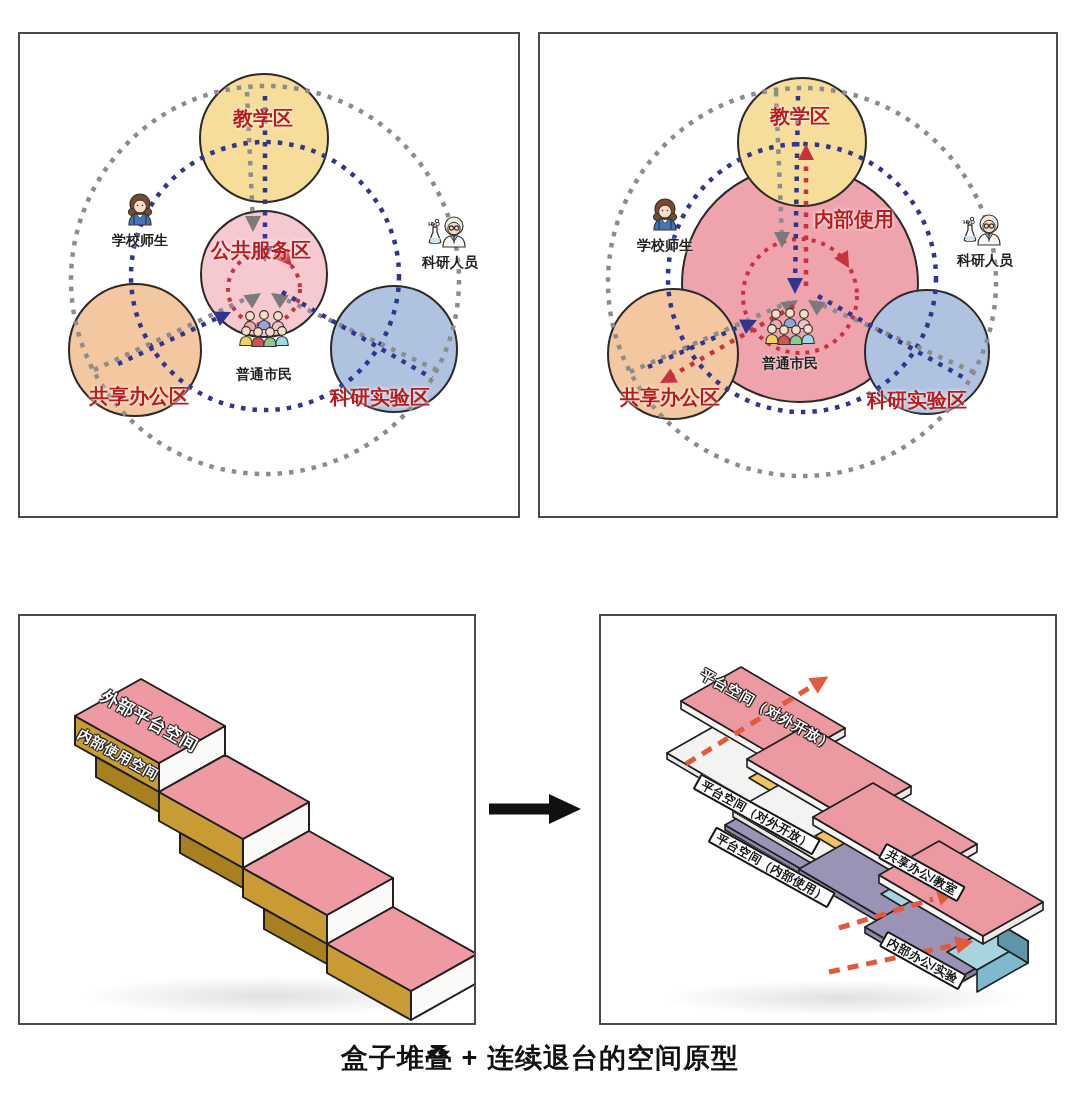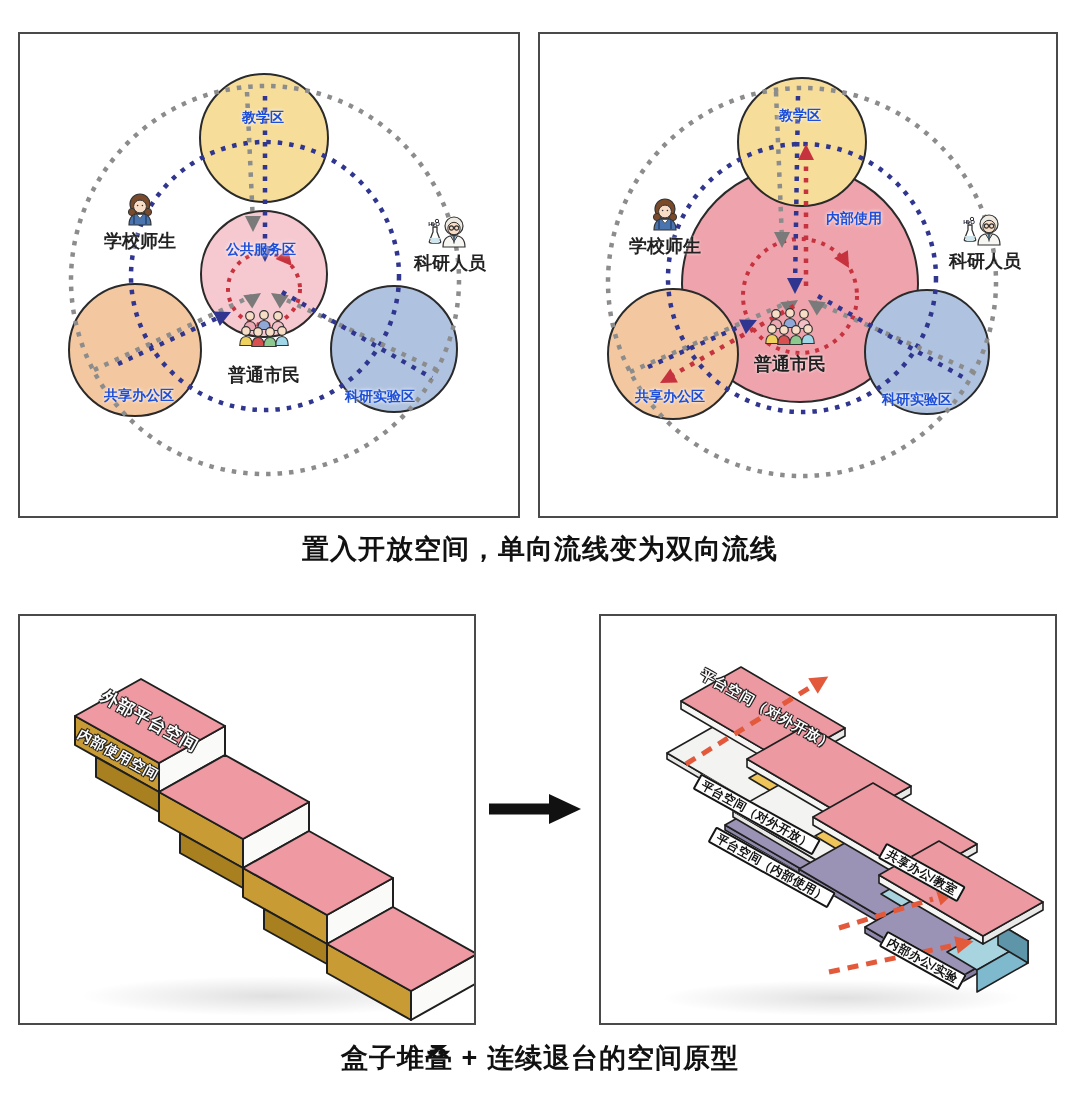--- a/index.html
+++ b/index.html
@@ -7,22 +7,22 @@
   .page{position:relative;width:1080px;height:1103px;background:#fff;overflow:hidden;}
   .panel{position:absolute;background:#fff;border:2px solid #4a4a4a;box-sizing:border-box;}
   .panel-tl{left:18px;top:32px;width:502px;height:486px;}
   .panel-tr{left:538px;top:32px;width:520px;height:486px;}
   .panel-bl{left:18px;top:614px;width:458px;height:411px;}
   .panel-br{left:599px;top:614px;width:458px;height:411px;}
   .panel svg{position:absolute;left:0;top:0;}
   .caption{position:absolute;left:0;right:0;text-align:center;font-size:27px;font-weight:800;color:#111;letter-spacing:1px;}
   .cap1{top:531px;}
   .cap2{top:1040px;}
-  .zlabel{position:absolute;transform:translate(-50%,-50%);font-size:14px;font-weight:700;color:#1d4ed8;white-space:nowrap;text-shadow:0 0 3px rgba(255,255,255,.9),0 0 5px rgba(255,255,255,.6);}
-  .alabel{position:absolute;transform:translate(-50%,-50%);font-size:18px;font-weight:600;color:#222;white-space:nowrap;text-shadow:0 0 3px rgba(255,255,255,.9);}
+  .zlabel{position:absolute;transform:translate(-50%,-50%);font-size:20px;font-weight:700;color:#b91c1c;white-space:nowrap;text-shadow:0 0 3px rgba(255,255,255,.9),0 0 5px rgba(255,255,255,.6);}
+  .alabel{position:absolute;transform:translate(-50%,-50%);font-size:14px;font-weight:600;color:#222;white-space:nowrap;text-shadow:0 0 3px rgba(255,255,255,.9);}
   .tiny{position:absolute;transform:translate(-50%,-50%);font-size:6px;font-weight:700;color:#223;white-space:nowrap;}
   .iso{position:absolute;transform:translate(-50%,-50%) rotate(29deg);white-space:nowrap;}
   .outline-text{font-size:14px;font-weight:800;color:#fff;letter-spacing:1px;
     text-shadow:-1px -1px 0 #222,1px -1px 0 #222,-1px 1px 0 #222,1px 1px 0 #222,0 0 2px #222;}
   .big-outline{font-size:17px;}
   .chip{background:#fefefe;border:2px solid #161616;border-radius:2px;padding:0 4px;
     font-size:12px;font-weight:800;color:#101010;letter-spacing:.5px;line-height:17px;}
   .mid-arrow{position:absolute;left:486px;top:792px;}
 </style>
 </head>
@@ -163,21 +163,20 @@
     <div class="zlabel" style="left:260px;top:82px">教学区</div>
     <div class="zlabel" style="left:314px;top:185px">内部使用</div>
     <div class="zlabel" style="left:130px;top:363px">共享办公区</div>
     <div class="zlabel" style="left:377px;top:366px">科研实验区</div>
     <div class="alabel" style="left:125px;top:212px">学校师生</div>
     <div class="alabel" style="left:445px;top:227px">科研人员</div>
     <div class="alabel" style="left:250px;top:330px">普通市民</div>
     <div class="tiny" style="left:429px;top:188px">H₂O</div>
   </section>
 
-  <div class="caption cap1">置入开放空间，单向流线变为双向流线</div>
 
   <section class="panel panel-bl">
     <svg width="454" height="407" viewBox="0 0 454 407">
       <defs>
         <radialGradient id="shadowG" cx="50%" cy="50%" r="50%">
           <stop offset="0%" stop-color="rgba(0,0,0,0.12)"></stop>
             <stop offset="100%" stop-color="rgba(0,0,0,0)"></stop>
         </radialGradient>
       </defs>
       <ellipse cx="250" cy="380" rx="190" ry="20" fill="url(#shadowG)"></ellipse>

